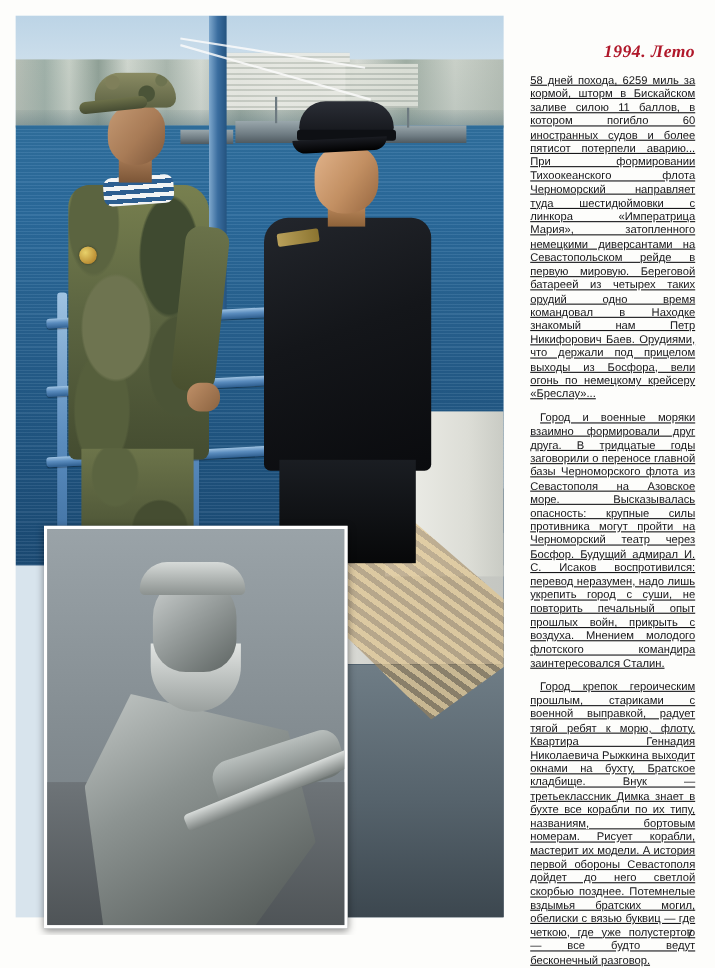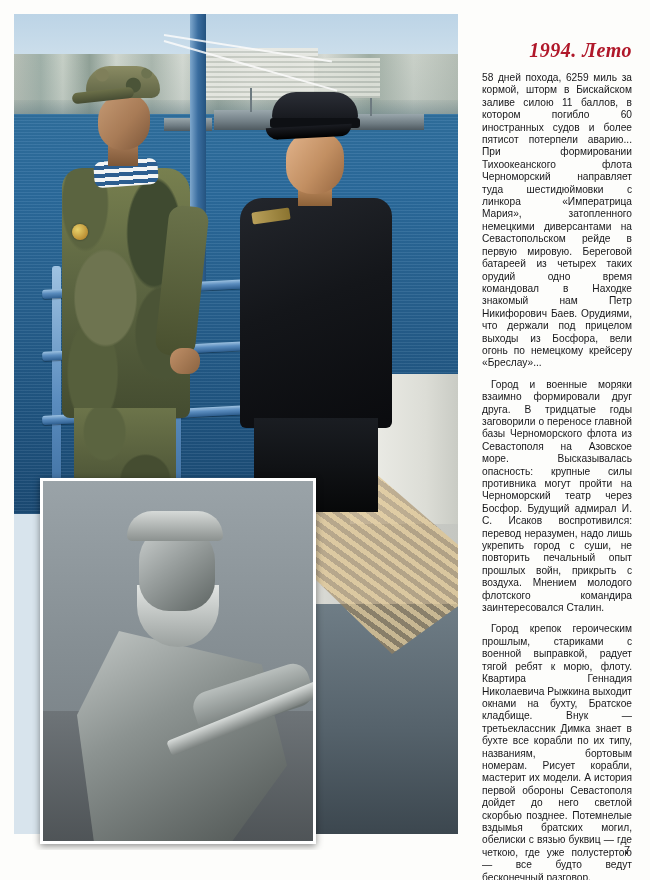--- a/index.html
+++ b/index.html
@@ -380,36 +380,37 @@
     position: absolute;
     right: 18px;
     top: 40px;
     width: 150px;
     height: 800px;
   }
   .issue-title {
     font-family: "Liberation Serif", serif;
     font-weight: bold;
     font-style: italic;
-    font-size: 20px;
+    font-size: 16px;
     color: #b0182a;
     letter-spacing: 0.5px;
     text-align: right;
     margin: 0 0 12px 0;
     line-height: 1;
   }
   .body-text p {
     margin: 0 0 9px 0;
     font-family: "Liberation Sans", sans-serif;
     font-size: 10.2px;
     line-height: 12.4px;
     color: #17171a;
     text-align: justify;
     text-indent: 9px;
     hyphens: manual;
+    text-decoration: underline;
   }
   .body-text p.first { text-indent: 0; }
   .page-number {
     position: absolute;
     right: 20px;
     bottom: 24px;
     font-family: "Liberation Sans", sans-serif;
     font-size: 11px;
     color: #17171a;
   }

